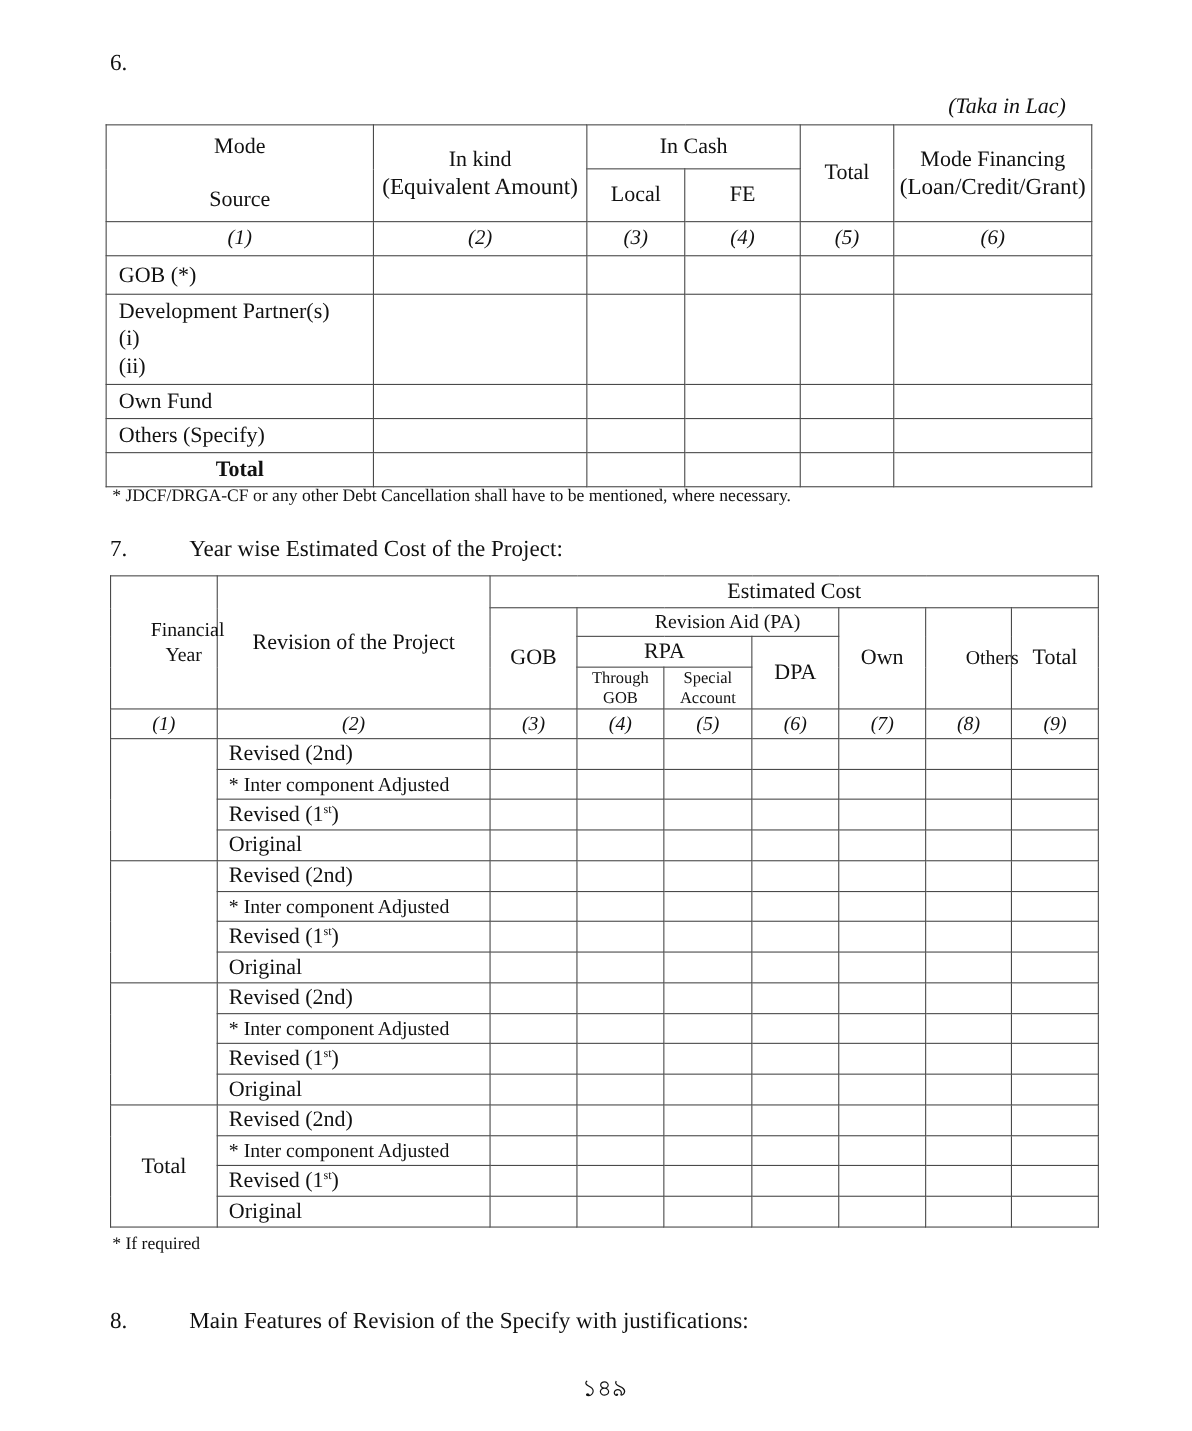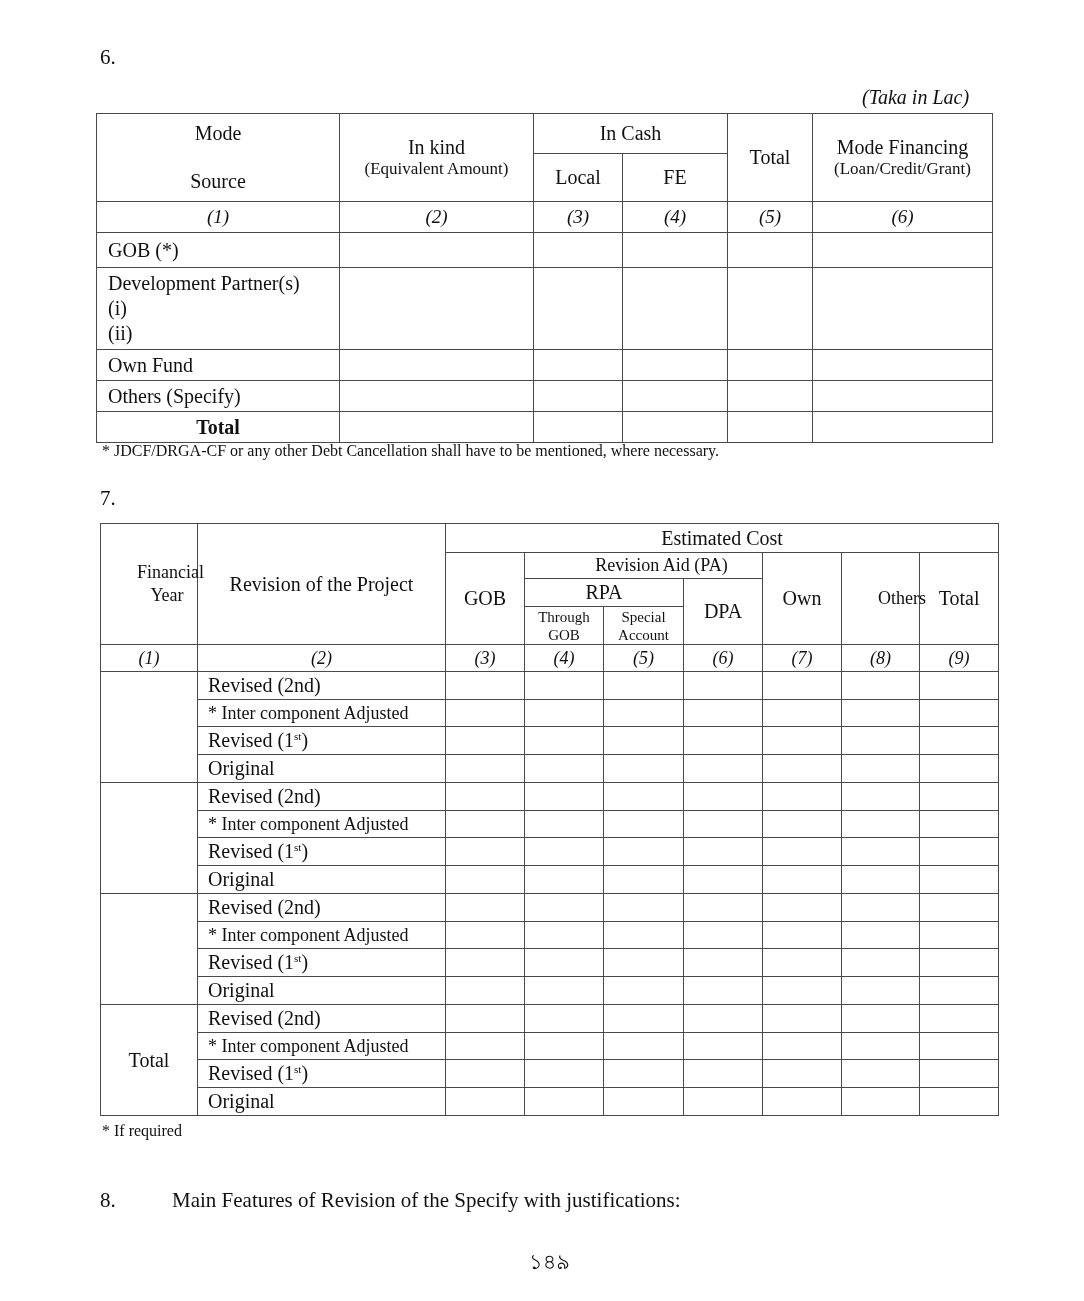--- a/index.html
+++ b/index.html
@@ -11,21 +11,21 @@
   .heading { font-size: 21px; white-space: nowrap; }
   .heading .num { position: absolute; left: 0; }
   .heading .txt { position: absolute; left: 72px; }
   table { border-collapse: collapse; position: absolute; table-layout: fixed; }
   td, th { border: 1.5px solid #4a4a4a; padding: 0; font-weight: normal; }
   
   #t6 { left: 96px; top: 113px; width: 896px; font-size: 20px; }
   #t6 td { text-align: center; vertical-align: middle; }
   #t6 .left { text-align: left; padding-left: 11px; }
   #t6 .idx { font-style: italic; font-size: 19px; }
-  #t6 .small { font-size: 17px; }
+  #t6 .small { font-size: 21px; }
   #t6 .bold { font-weight: bold; }
   
   #t7 { left: 100px; top: 523px; width: 898px; font-size: 20px; }
   #t7 td { text-align: center; vertical-align: middle; }
   #t7 .rev { text-align: left; padding-left: 10px; }
   #t7 .rev.small { font-size: 18px; }
   #t7 .idx { font-style: italic; font-size: 18px; }
   #t7 .tiny { font-size: 15px; line-height: 18px; }
   #t7 .hsmall { font-size: 18px; padding-left: 36px; }
   sup { font-size: 11px; vertical-align: 7px; line-height: 0; }
@@ -121,20 +121,21 @@
         <td></td>
         <td></td>
         <td></td>
   </tr>
 </tbody>
   </table>
 <div class="abs note" style="left:102px; top:442px;">* JDCF/DRGA-CF or any other Debt Cancellation shall have to be mentioned, where necessary.</div>
 
 <div class="abs heading" style="left:100px; top:486px; width:700px; height:26px;">
   <span class="num">7.</span>
+  <span class="txt">Year wise Estimated Cost of the Project:</span>
 </div>
 
 <table id="t7">
   <colgroup>
     <col style="width:97px">
       <col style="width:248px">
       <col style="width:79px">
       <col style="width:79px">
       <col style="width:80px">
       <col style="width:79px">

